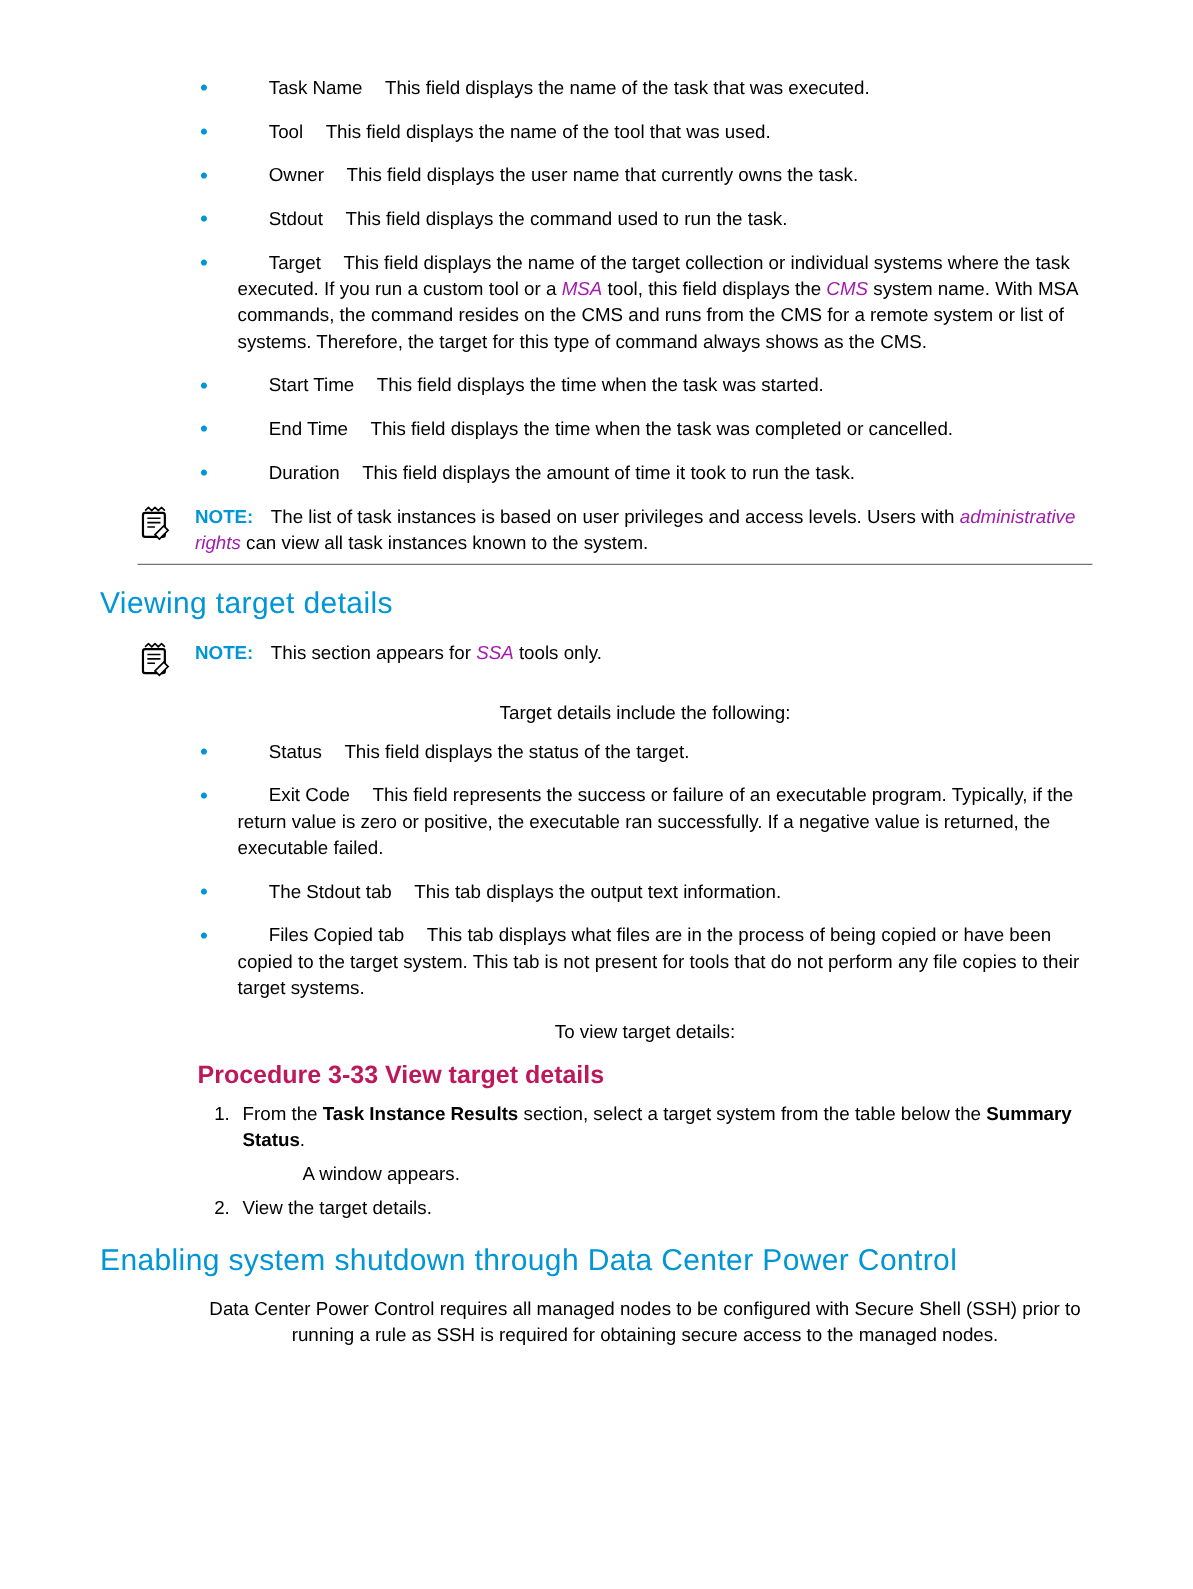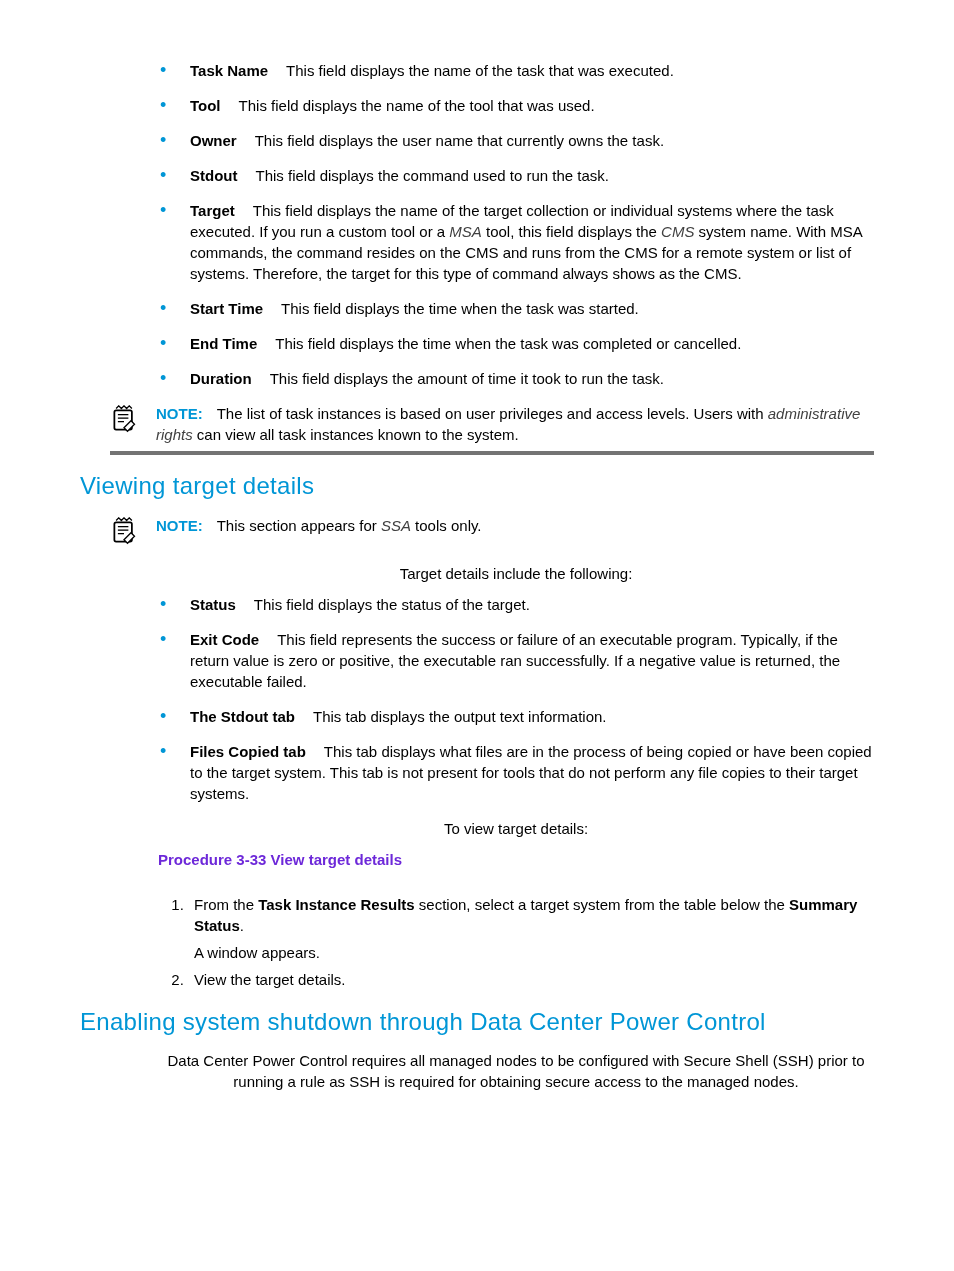--- a/index.html
+++ b/index.html
@@ -24,31 +24,32 @@
   }
   ul.field-list > li::before {
     content: "•";
     color: #0096d6;
     font-size: 18px;
     position: absolute;
     left: 0;
     top: -2px;
   }
   .field-label {
-    font-weight: bold;
+    font-weight: normal;
     margin-right: 18px;
+    margin-left: 25px;
   }
   .sub-line {
     margin-top: 2px;
   }
   .note-row {
     display: flex;
     align-items: flex-start;
     margin-top: 12px;
-    border-bottom: 4px solid #737373;
+    border-bottom: 1px solid #737373;
     padding-bottom: 6px;
     margin-left: 30px;
   }
   .note-row.no-border {
     border-bottom: none;
   }
   .note-icon {
     width: 28px;
     height: 28px;
     margin-right: 18px;
@@ -58,55 +59,56 @@
   .note-text {
     flex: 1;
   }
   .note-label {
     font-weight: bold;
     color: #0096d6;
     margin-right: 14px;
   }
   .italic-link {
     font-style: italic;
-    color: #404040;
+    color: #a21caf;
   }
   h2.section {
     font-family: Arial, Helvetica, sans-serif;
     font-weight: 300;
     color: #0096d6;
     font-size: 24px;
     margin: 14px 0 10px 0;
     letter-spacing: 0.3px;
   }
   .body-para {
     margin-left: 78px;
     margin-top: 12px;
     margin-bottom: 10px;
     text-align: center;
   }
   .procedure-title {
-    color: #6d28d9;
+    color: #be185d;
     font-weight: bold;
     margin-left: 78px;
     margin-top: 8px;
-    margin-bottom: 24px;
-    font-size: 15px;
+    margin-bottom: 7px;
+    font-size: 20px;
   }
   ol.procedure {
     margin-left: 78px;
     padding-left: 30px;
     margin-top: 4px;
   }
   ol.procedure li {
     margin-bottom: 6px;
     padding-left: 6px;
   }
   .step-sub {
     margin-top: 6px;
+    margin-left: 48px;
   }
   .bold { font-weight: bold; }
 </style>
 </head>
 <body>
 
 <ul class="field-list">
   <li><span class="field-label">Task Name</span><span>This field displays the name of the task that was executed.</span></li>
   <li><span class="field-label">Tool</span><span>This field displays the name of the tool that was used.</span></li>
   <li><span class="field-label">Owner</span><span>This field displays the user name that currently owns the task.</span></li>

